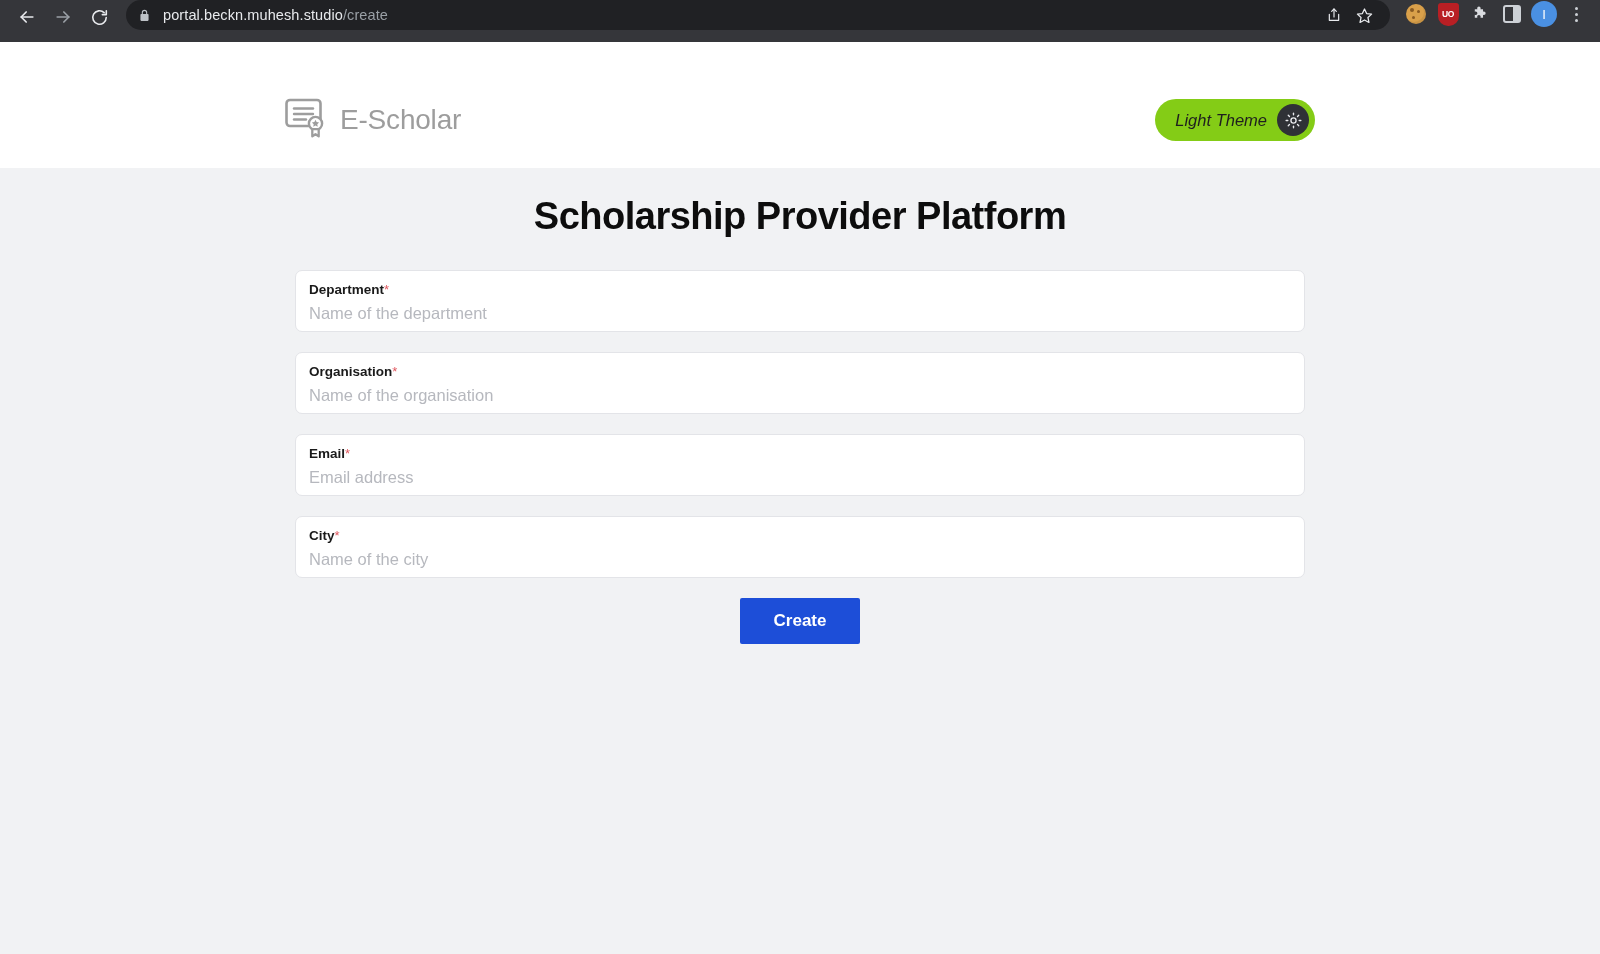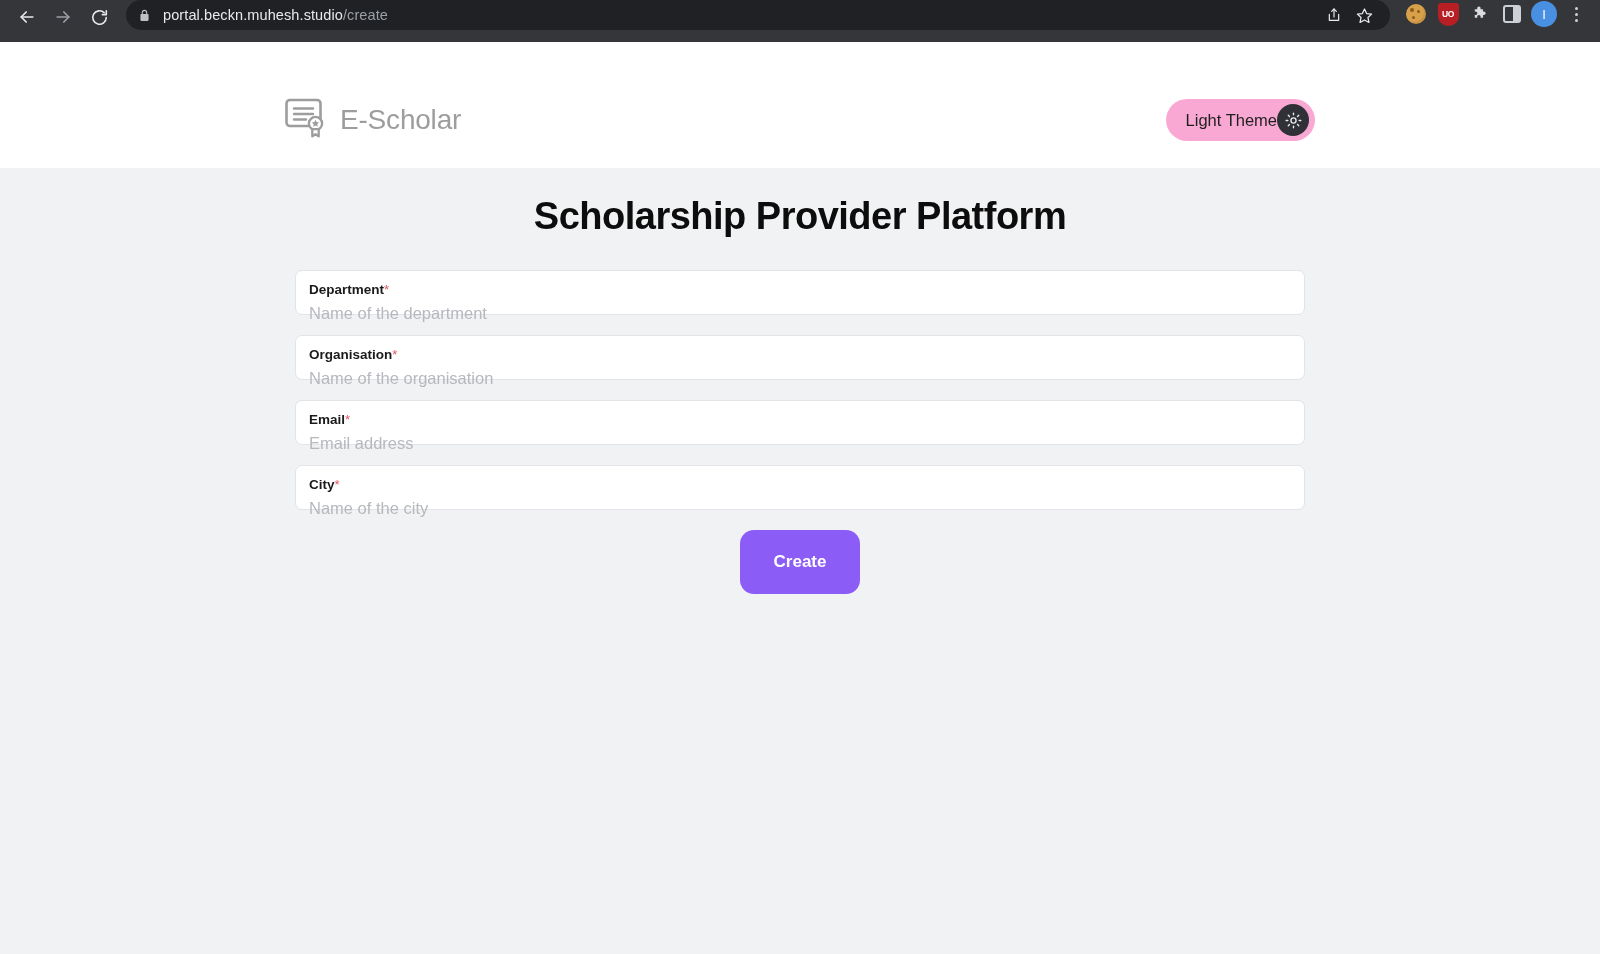--- a/index.html
+++ b/index.html
@@ -106,25 +106,27 @@
     font-size: 28px;
     color: #9d9d9d;
     font-weight: 500;
     letter-spacing: -0.2px;
   }
   .theme-toggle {
     position: absolute;
     right: 285px;
     display: flex;
     align-items: center;
-    background: #f9a8d4;
+    gap: 10px;
+    background: #84cc16;
     border-radius: 999px;
     padding: 5px 6px 5px 20px;
     cursor: pointer;
     border: none;
+    font-style: italic;
   }
   .theme-label {
     font-size: 16.5px;
     color: #1f1f1f;
     white-space: nowrap;
   }
   .theme-knob {
     width: 32px; height: 32px;
     border-radius: 50%;
     background: #2f3136;
@@ -151,21 +153,21 @@
     width: 1010px;
     margin: 0 auto;
     padding-top: 24px;
   }
   .field {
     background: #ffffff;
     border: 1px solid #e3e4e8;
     border-radius: 7px;
     padding: 12px 13px 13px 13px;
     margin-bottom: 20px;
-    height: 45px;
+    height: 62px;
   }
   .field-label {
     font-size: 13.5px;
     font-weight: bold;
     color: #1a1a1a;
     line-height: 1;
     margin-bottom: 7px;
     display: block;
   }
   .req-star { color: #e0585f; font-weight: normal; font-size: 13px; }
@@ -177,28 +179,28 @@
     font-size: 16.5px;
     color: #ef4444;
     background: transparent;
     padding: 0;
     line-height: 1.2;
   }
   .field-input::placeholder { color: #b6b8be; }
 
   .submit-row { text-align: center; margin-top: 8px; }
   .create-btn {
-    background: #8b5cf6;
+    background: #1d4ed8;
     color: #ffffff;
     border: none;
-    border-radius: 14px;
+    border-radius: 2px;
     font-family: "Liberation Sans", sans-serif;
     font-size: 17px;
     font-weight: bold;
-    padding: 22px 34px;
+    padding: 13px 34px;
     cursor: pointer;
   }
 </style>
 </head>
 <body>
 
 <div class="browser-chrome">
 
   <div class="nav-btn">
     <svg width="20" height="20" viewBox="0 0 24 24" fill="none" stroke="#e8eaed" stroke-width="2" stroke-linecap="round" stroke-linejoin="round">

